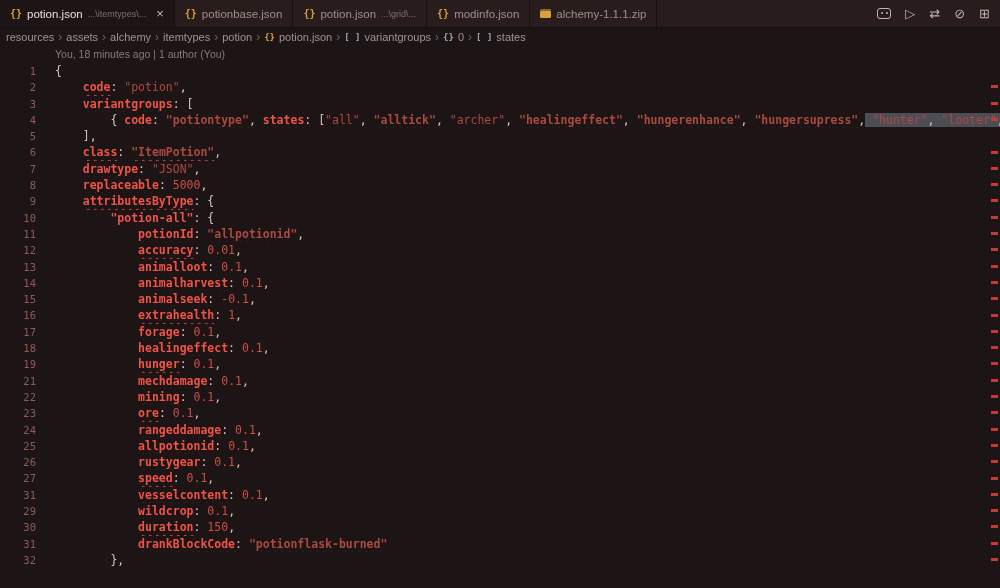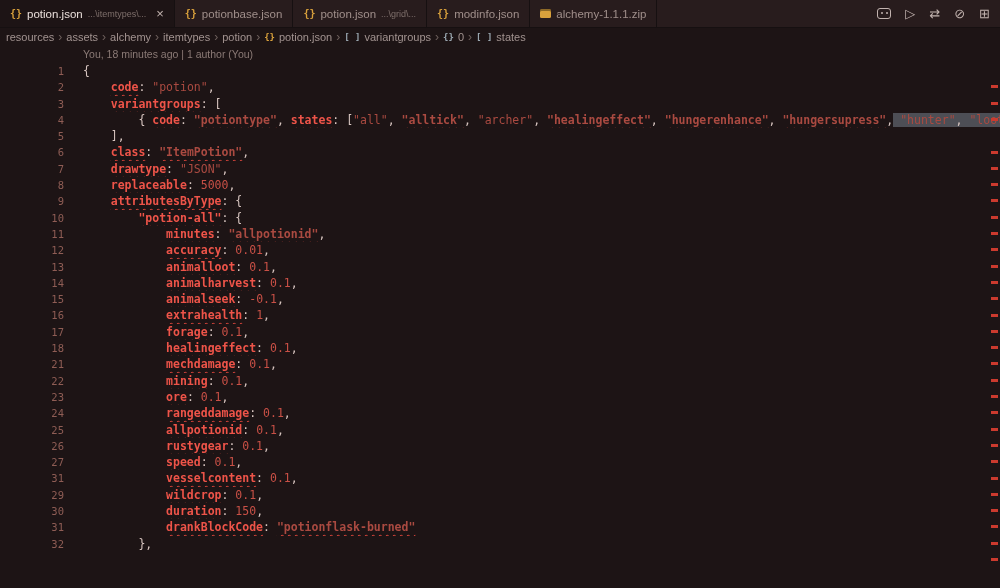--- a/index.html
+++ b/index.html
@@ -21,21 +21,21 @@
   .action{font-size:13px;line-height:1;cursor:pointer;display:flex;align-items:center;}
   .icon-robot{width:12px;height:9px;border:1.2px solid currentColor;border-radius:3px;position:relative;display:inline-block;}
   .icon-robot::before,.icon-robot::after{content:'';position:absolute;top:2.5px;width:2px;height:2px;background:currentColor;border-radius:50%;}
   .icon-robot::before{left:2.5px}.icon-robot::after{right:2.5px}
   
   .breadcrumbs{position:absolute;top:28px;left:0;right:0;height:18px;display:flex;align-items:center;padding-left:6px;font-size:11px;color:var(--fg-breadcrumb,#a29390);white-space:nowrap;}
   .bsep{color:#6e605d;margin:0 4px;font-size:12px;}
   .bitem{display:flex;align-items:center;gap:4px;cursor:pointer;}
   .bicon{font-family:"DejaVu Sans Mono",monospace;font-size:9px;font-weight:bold;}
   
-  .editor{position:absolute;top:46px;left:0;right:0;bottom:0;font-family:"DejaVu Sans Mono",monospace;font-size:11.5px;padding-left:28px;}
+  .editor{position:absolute;top:46px;left:0;right:0;bottom:0;font-family:"DejaVu Sans Mono",monospace;font-size:11.5px;}
   .blame{height:17px;line-height:17px;padding-left:55px;font-family:"Liberation Sans",sans-serif;font-size:10.5px;color:var(--fg-blame,#8b7a76);}
   .cline{display:flex;height:16.3px;line-height:16.3px;white-space:pre;}
   .ln{flex:none;width:36px;text-align:right;font-size:10.5px;color:var(--fg-linenum,#8f5d55);}
   .ctext{flex:1;margin-left:19px;overflow:hidden;}
   .tok.k{color:var(--fg-key,#ee5449);}
   .tok.s{color:var(--fg-string,#aa4a41);}
   .tok.n{color:var(--fg-number,#c95046);}
   .tok.p{color:var(--fg-punct,#d8c6c1);}
   .tok.sel{background:var(--selection,#4d4e55);}
   .tok.sq{text-decoration-line:underline;text-decoration-style:wavy;text-decoration-color:var(--squiggle,#e8473c);text-decoration-thickness:1px;text-underline-offset:3px;text-decoration-skip-ink:none;font-weight:bold;}
@@ -131,28 +131,29 @@
       <div class="cline"><span class="ln">1</span><span class="ctext"><span class="tok p">{</span></span></div>
       <div class="cline"><span class="ln">2</span><span class="ctext"><span class="tok p">    </span><span class="tok k sq">code</span><span class="tok p">: </span><span class="tok s">"potion"</span><span class="tok p">,</span></span></div>
       <div class="cline"><span class="ln">3</span><span class="ctext"><span class="tok p">    </span><span class="tok k sq">variantgroups</span><span class="tok p">: </span><span class="tok p">[</span></span></div>
       <div class="cline"><span class="ln">4</span><span class="ctext"><span class="tok p">        { </span><span class="tok k sq">code</span><span class="tok p">: </span><span class="tok s sq">"potiontype"</span><span class="tok p">, </span><span class="tok k sq">states</span><span class="tok p">: [</span><span class="tok s">"all"</span><span class="tok p">, </span><span class="tok s sq">"alltick"</span><span class="tok p">, </span><span class="tok s">"archer"</span><span class="tok p">, </span><span class="tok s sq">"healingeffect"</span><span class="tok p">, </span><span class="tok s sq">"hungerenhance"</span><span class="tok p">, </span><span class="tok s sq">"hungersupress"</span><span class="tok p">,</span><span class="tok p sel"> </span><span class="tok s sel">"hunter"</span><span class="tok p sel">, </span><span class="tok s sel">"looter"</span><span class="tok p sel">, </span></span></div>
       <div class="cline"><span class="ln">5</span><span class="ctext"><span class="tok p">    </span><span class="tok p">],</span></span></div>
       <div class="cline"><span class="ln">6</span><span class="ctext"><span class="tok p">    </span><span class="tok k sq">class</span><span class="tok p">: </span><span class="tok s sq">"ItemPotion"</span><span class="tok p">,</span></span></div>
       <div class="cline"><span class="ln">7</span><span class="ctext"><span class="tok p">    </span><span class="tok k sq">drawtype</span><span class="tok p">: </span><span class="tok s">"JSON"</span><span class="tok p">,</span></span></div>
       <div class="cline"><span class="ln">8</span><span class="ctext"><span class="tok p">    </span><span class="tok k sq">replaceable</span><span class="tok p">: </span><span class="tok n">5000</span><span class="tok p">,</span></span></div>
       <div class="cline"><span class="ln">9</span><span class="ctext"><span class="tok p">    </span><span class="tok k sq">attributesByType</span><span class="tok p">: </span><span class="tok p">{</span></span></div>
       <div class="cline"><span class="ln">10</span><span class="ctext"><span class="tok p">        </span><span class="tok k sq">"potion-all"</span><span class="tok p">: </span><span class="tok p">{</span></span></div>
-      <div class="cline"><span class="ln">11</span><span class="ctext"><span class="tok p">            </span><span class="tok k sq">minutes</span><span class="tok p">: </span><span class="tok s sq">"allpotionid"</span><span class="tok p">,</span></span></div>
+      <div class="cline"><span class="ln">11</span><span class="ctext"><span class="tok p">            </span><span class="tok k sq">potionId</span><span class="tok p">: </span><span class="tok s sq">"allpotionid"</span><span class="tok p">,</span></span></div>
       <div class="cline"><span class="ln">12</span><span class="ctext"><span class="tok p">            </span><span class="tok k sq">accuracy</span><span class="tok p">: </span><span class="tok n">0.01</span><span class="tok p">,</span></span></div>
       <div class="cline"><span class="ln">13</span><span class="ctext"><span class="tok p">            </span><span class="tok k sq">animalloot</span><span class="tok p">: </span><span class="tok n">0.1</span><span class="tok p">,</span></span></div>
       <div class="cline"><span class="ln">14</span><span class="ctext"><span class="tok p">            </span><span class="tok k sq">animalharvest</span><span class="tok p">: </span><span class="tok n">0.1</span><span class="tok p">,</span></span></div>
       <div class="cline"><span class="ln">15</span><span class="ctext"><span class="tok p">            </span><span class="tok k sq">animalseek</span><span class="tok p">: </span><span class="tok n">-0.1</span><span class="tok p">,</span></span></div>
       <div class="cline"><span class="ln">16</span><span class="ctext"><span class="tok p">            </span><span class="tok k sq">extrahealth</span><span class="tok p">: </span><span class="tok n">1</span><span class="tok p">,</span></span></div>
       <div class="cline"><span class="ln">17</span><span class="ctext"><span class="tok p">            </span><span class="tok k sq">forage</span><span class="tok p">: </span><span class="tok n">0.1</span><span class="tok p">,</span></span></div>
       <div class="cline"><span class="ln">18</span><span class="ctext"><span class="tok p">            </span><span class="tok k sq">healingeffect</span><span class="tok p">: </span><span class="tok n">0.1</span><span class="tok p">,</span></span></div>
+      <div class="cline"><span class="ln">19</span><span class="ctext"><span class="tok p">            </span><span class="tok k sq">hunger</span><span class="tok p">: </span><span class="tok n">0.1</span><span class="tok p">,</span></span></div>
       <div class="cline"><span class="ln">21</span><span class="ctext"><span class="tok p">            </span><span class="tok k sq">mechdamage</span><span class="tok p">: </span><span class="tok n">0.1</span><span class="tok p">,</span></span></div>
       <div class="cline"><span class="ln">22</span><span class="ctext"><span class="tok p">            </span><span class="tok k sq">mining</span><span class="tok p">: </span><span class="tok n">0.1</span><span class="tok p">,</span></span></div>
       <div class="cline"><span class="ln">23</span><span class="ctext"><span class="tok p">            </span><span class="tok k sq">ore</span><span class="tok p">: </span><span class="tok n">0.1</span><span class="tok p">,</span></span></div>
       <div class="cline"><span class="ln">24</span><span class="ctext"><span class="tok p">            </span><span class="tok k sq">rangeddamage</span><span class="tok p">: </span><span class="tok n">0.1</span><span class="tok p">,</span></span></div>
       <div class="cline"><span class="ln">25</span><span class="ctext"><span class="tok p">            </span><span class="tok k sq">allpotionid</span><span class="tok p">: </span><span class="tok n">0.1</span><span class="tok p">,</span></span></div>
       <div class="cline"><span class="ln">26</span><span class="ctext"><span class="tok p">            </span><span class="tok k sq">rustygear</span><span class="tok p">: </span><span class="tok n">0.1</span><span class="tok p">,</span></span></div>
       <div class="cline"><span class="ln">27</span><span class="ctext"><span class="tok p">            </span><span class="tok k sq">speed</span><span class="tok p">: </span><span class="tok n">0.1</span><span class="tok p">,</span></span></div>
       <div class="cline"><span class="ln">31</span><span class="ctext"><span class="tok p">            </span><span class="tok k sq">vesselcontent</span><span class="tok p">: </span><span class="tok n">0.1</span><span class="tok p">,</span></span></div>
       <div class="cline"><span class="ln">29</span><span class="ctext"><span class="tok p">            </span><span class="tok k sq">wildcrop</span><span class="tok p">: </span><span class="tok n">0.1</span><span class="tok p">,</span></span></div>
       <div class="cline"><span class="ln">30</span><span class="ctext"><span class="tok p">            </span><span class="tok k sq">duration</span><span class="tok p">: </span><span class="tok n">150</span><span class="tok p">,</span></span></div>

